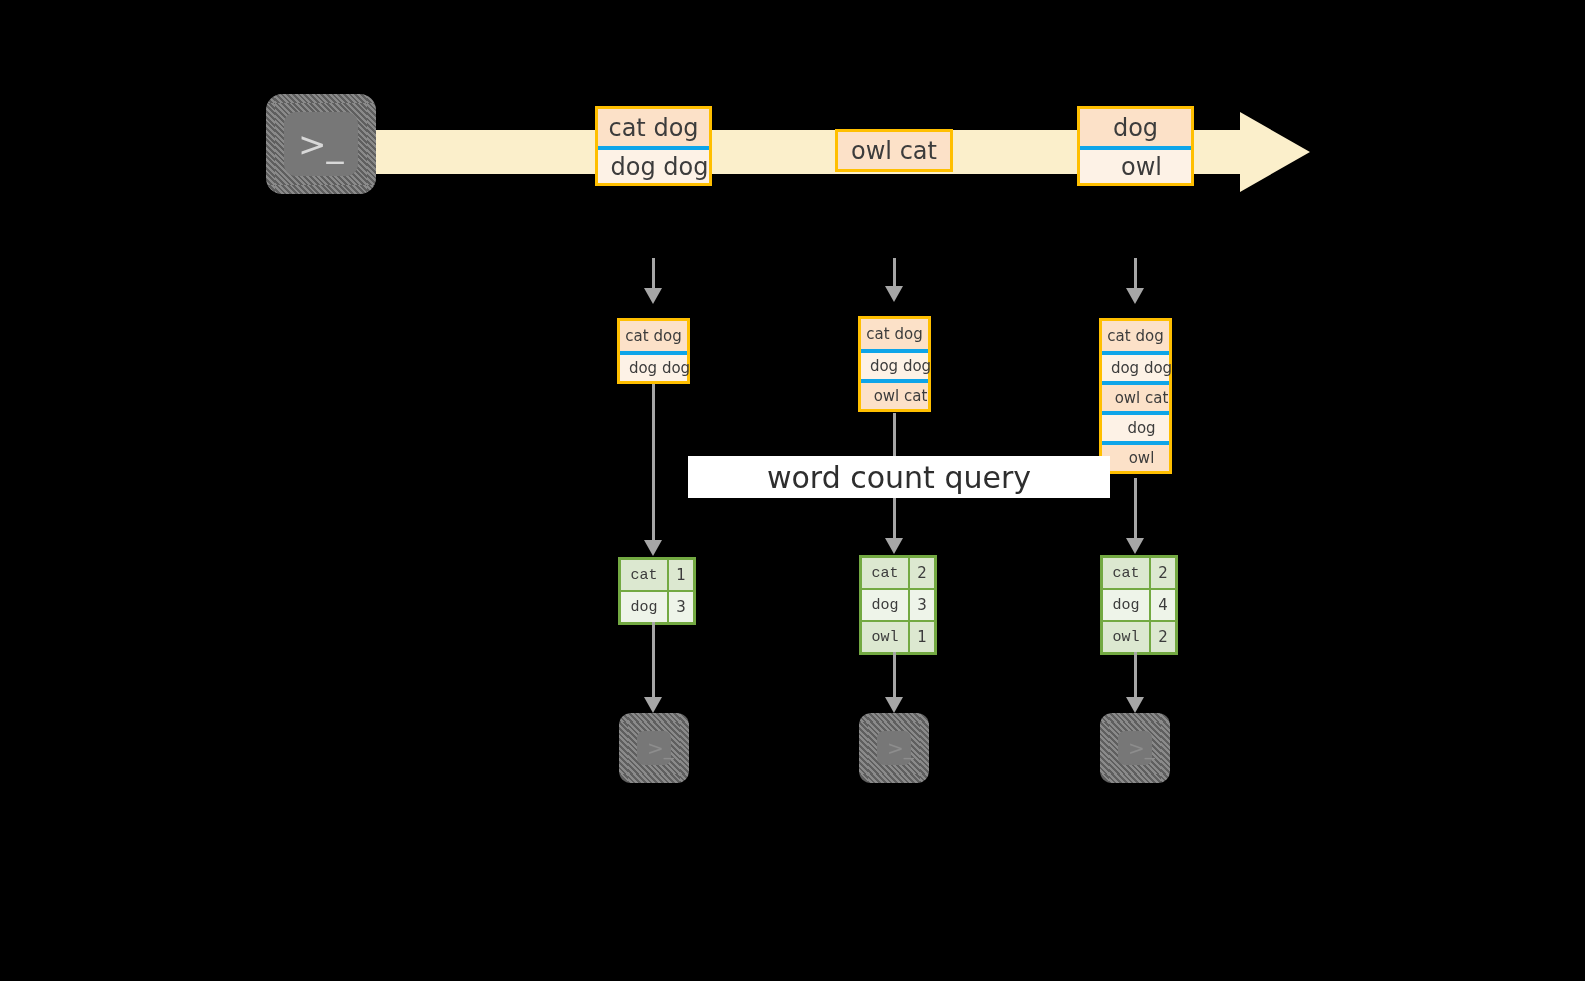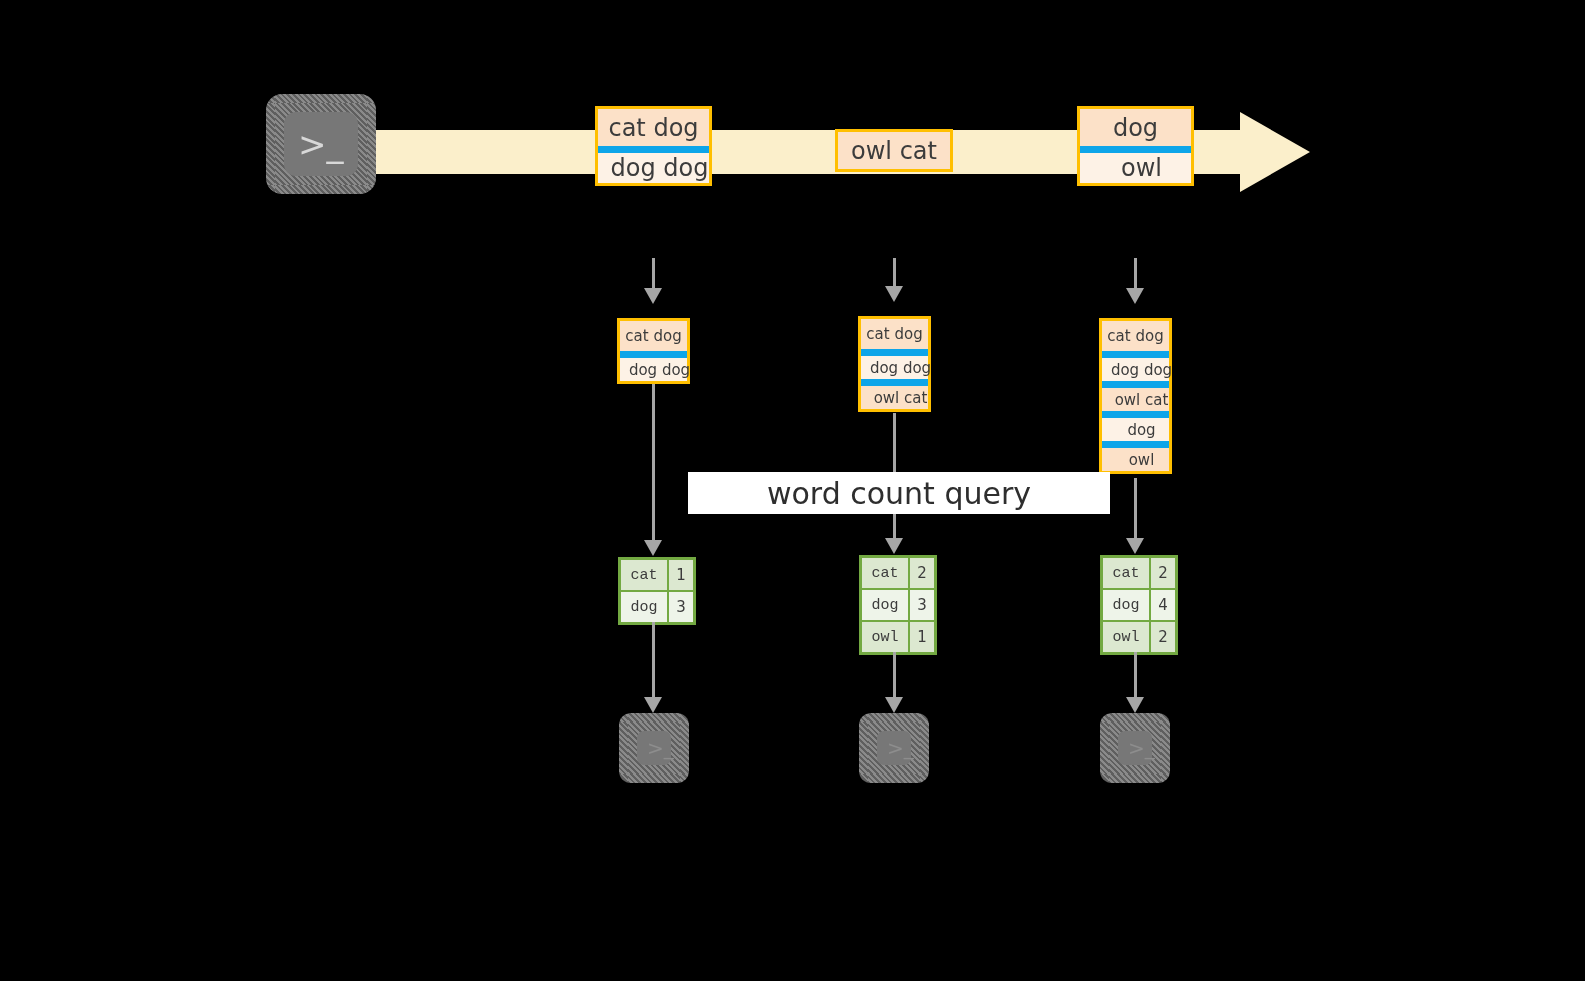--- a/index.html
+++ b/index.html
@@ -77,21 +77,21 @@
   .msgbox .row {
     box-sizing: border-box;
     display: flex;
     align-items: center;
     justify-content: center;
     color: #3c3c3c;
     white-space: nowrap;
   }
   .msgbox .row.shade-a { background: #fce1c8; }
   .msgbox .row.shade-b { background: #fdf2e6; }
-  .msgbox .row + .row { border-top: 7px solid #0ea5e9; padding-left: 12px; }
+  .msgbox .row + .row { border-top: 4px solid #0ea5e9; padding-left: 12px; }
 
   
   .msgbox.big .row { height: 37px; font-size: 24px; }
   .msgbox.big.single .row { height: 37px; }
 
   
   .msgbox.small .row { height: 30px; font-size: 15px; }
 
   
   .resulttable {
@@ -278,17 +278,17 @@
 
   <div class="vline" style="left:1134px; top:652px; height:48px;"></div>
   <div class="vhead" style="left:1126px; top:697px;"></div>
 
   <div class="terminal small" style="left:1100px; top:713px; width:70px; height:70px;">
     <div class="terminal-inner">
       <span class="terminal-glyph">&gt;_</span>
     </div>
   </div>
 
-  <div class="query-label" style="left:688px; top:472px; width:422px; height:42px;">
+  <div class="query-label" style="left:688px; top:456px; width:422px; height:42px;">
     <span>word count query</span>
   </div>
 
 </div>
 
 </body></html>

